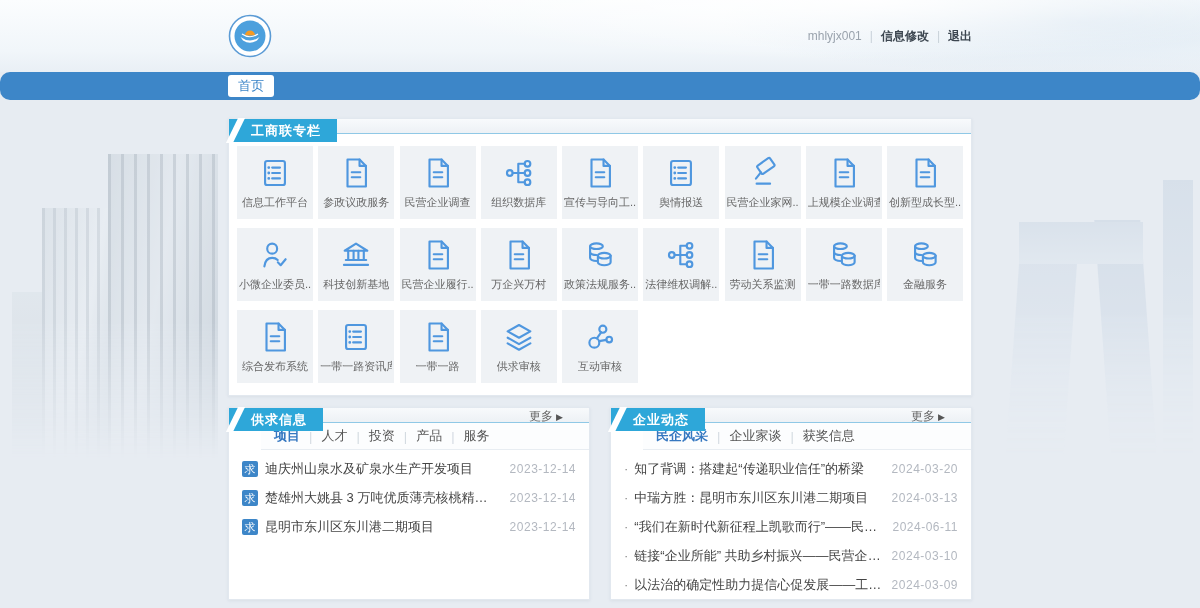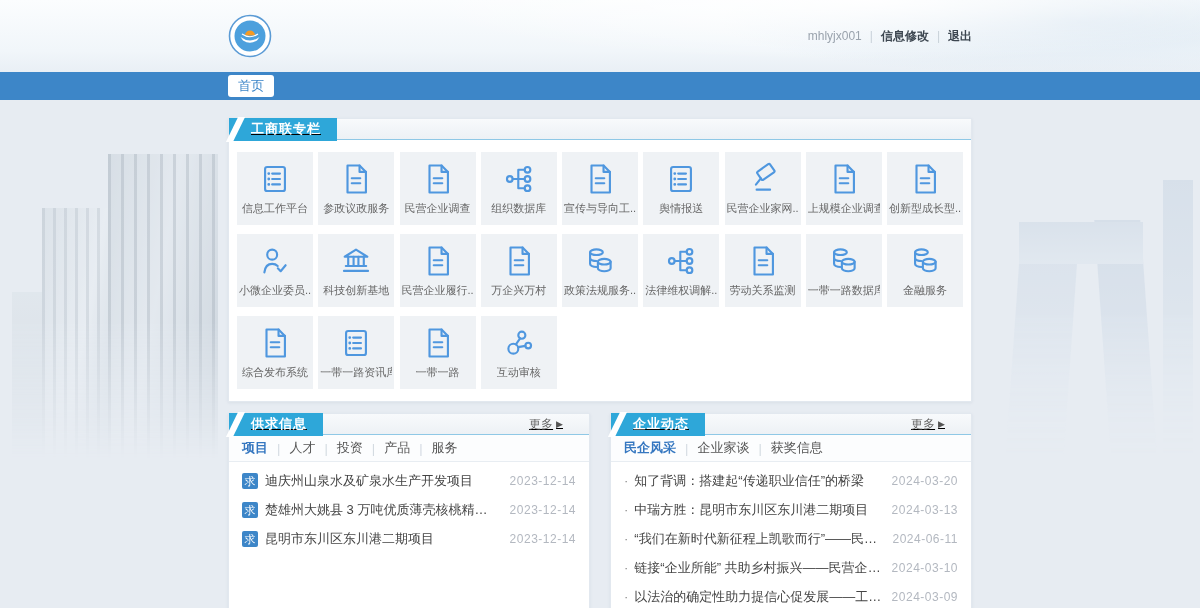--- a/index.html
+++ b/index.html
@@ -33,49 +33,49 @@
       radial-gradient(40% 100% at 90% 30%, rgba(214,228,240,.8), rgba(255,255,255,0) 75%),
       linear-gradient(180deg,#fbfdfe 0%, #f1f6fa 70%, #e9eff5 100%); }
   .header-inner { width:744px; margin:0 auto; height:100%; display:flex; align-items:center; }
   .logo { width:44px; height:44px; flex:none; }
   .site-title { margin-left:12px; font-size:18px; font-weight:bold; color:#3470b3; letter-spacing:1px; }
   .header-right { margin-left:auto; display:flex; align-items:center; font-size:12px; }
   .username { color:#9aa3ad; }
   .hsep { color:#c9d1d9; margin:0 8px; font-weight:normal; }
   .hlink { color:#3c4650; font-weight:bold; cursor:pointer; }
   
-  .nav { position:relative; z-index:2; height:28px; background:var(--nav-blue,#3d86c8); }
+  .nav { position:relative; z-index:2; height:28px; background:var(--nav-blue,#3d86c8);border-radius:10px; }
   .nav-inner { width:744px; margin:0 auto; height:100%; display:flex; align-items:center; }
   .home-btn { background:#fff; color:#3d86c8; font-size:13px; padding:2px 10px; border-radius:3px; cursor:pointer; }
   
   .container { position:relative; z-index:2; width:744px; margin:18px auto 0; }
   .panel { background:#fff; border:1px solid #e2e8ef; box-shadow:0 1px 3px rgba(100,120,140,.10); }
-  .panel-head { height:21px; display:flex; align-items:center; border-bottom:1px solid #8fc8e6;
-    background:linear-gradient(180deg,#f8fafc,#edf1f5); position:relative;text-decoration:underline; }
+  .panel-head { height:15px; display:flex; align-items:flex-start; border-bottom:1px solid #8fc8e6;
+    background:linear-gradient(180deg,#f8fafc,#edf1f5); position:relative; }
   .panel-tab { position:relative; height:23px; display:flex; align-items:center; background:var(--tab-cyan,#2ea7d9);
     color:#fff; font-size:13px; font-weight:bold; padding:0 16px 0 22px; letter-spacing:1px; }
   .panel-tab::before { content:""; position:absolute; left:3px; top:-1px; width:7px; height:25px;
     background:#fff; transform:skewX(-26deg); }
   .more { margin-left:auto; display:flex; align-items:center; gap:3px; font-size:12px; color:#666;
     padding-right:26px; cursor:pointer; }
   .more-arrow { font-size:9px; color:#555; }
   
   .main-grid { display:grid; grid-template-columns:repeat(9,76px); justify-content:space-between;
     row-gap:9px; padding:12px 8px; }
   .gcard { width:76px; height:73px; background:#eff2f5; display:flex; flex-direction:column;
     align-items:center; justify-content:center; cursor:pointer; }
   .gicon { width:34px; height:34px; display:block; }
   .gicon svg { width:34px; height:34px; fill:none; stroke:var(--icon-blue,#4f97df); stroke-width:1.5;
     stroke-linecap:round; stroke-linejoin:round; }
   .glabel { font-size:11px; color:#666; margin-top:5px; max-width:72px; white-space:nowrap; overflow:hidden; }
   
   .bottom { display:flex; gap:20px; margin-top:11px; align-items:stretch; }
   .bpanel { width:362px; background:#fff; border:1px solid #e2e8ef; box-shadow:0 1px 3px rgba(100,120,140,.10); }
   .subtabs { display:flex; align-items:center; height:27px; padding:0 13px; border-bottom:1px solid #e8edf2;
-    font-size:13px; color:#555; background:#fcfdfe; }
+    font-size:13px; color:#555; background:#fcfdfe;margin-left:32px; }
   .subtab { cursor:pointer; white-space:nowrap; }
   .subtab.active { color:#3577c0; font-weight:bold; }
   .tsep { color:#d3dae1; margin:0 9px; font-size:13px; }
   .list { padding-top:4px; }
   .lrow { display:flex; align-items:center; height:29px; padding:0 13px; font-size:13px; color:#444; cursor:pointer; }
   .badge { width:16px; height:16px; background:var(--badge-blue,#3d86c8); color:#fff; font-size:11px;
     line-height:16px; text-align:center; border-radius:2px; margin-right:7px; flex:none; }
   .dot { color:#888; margin-right:6px; flex:none; }
   .ltitle { flex:1; white-space:nowrap; overflow:hidden; text-overflow:ellipsis; }
   .ldate { color:#b3b8c0; font-size:12px; margin-left:10px; flex:none; letter-spacing:.5px; }
@@ -319,20 +319,28 @@
 
   <div class="gcard">
     <span class="gicon"><svg viewBox="0 0 24 24">
               <path d="M6 2.5h8.5L19 7v14.5H6z"></path>
               <path d="M14.5 2.5V7H19"></path>
               <path d="M9 11.5h6M9 15h6"></path>
             </svg></span>
     <span class="glabel">一带一路</span>
   </div>
 
+  <div class="gcard">
+    <span class="gicon"><svg viewBox="0 0 24 24">
+              <path d="M12 3.5 20 8l-8 4.5L4 8z"></path>
+              <path d="M4 12.5 12 17l8-4.5"></path>
+              <path d="M4 16.5 12 21l8-4.5"></path>
+            </svg></span>
+    <span class="glabel">供求审核</span>
+  </div>
 
   <div class="gcard">
     <span class="gicon"><svg viewBox="0 0 24 24">
               <circle cx="8" cy="16" r="3.5"></circle>
               <circle cx="14" cy="6.5" r="2.5"></circle>
               <circle cx="18.5" cy="13.8" r="2"></circle>
               <path d="M9.8 13l3-4.2M11.4 14.9l5.1-.9"></path>
             </svg></span>
     <span class="glabel">互动审核</span>
   </div>

